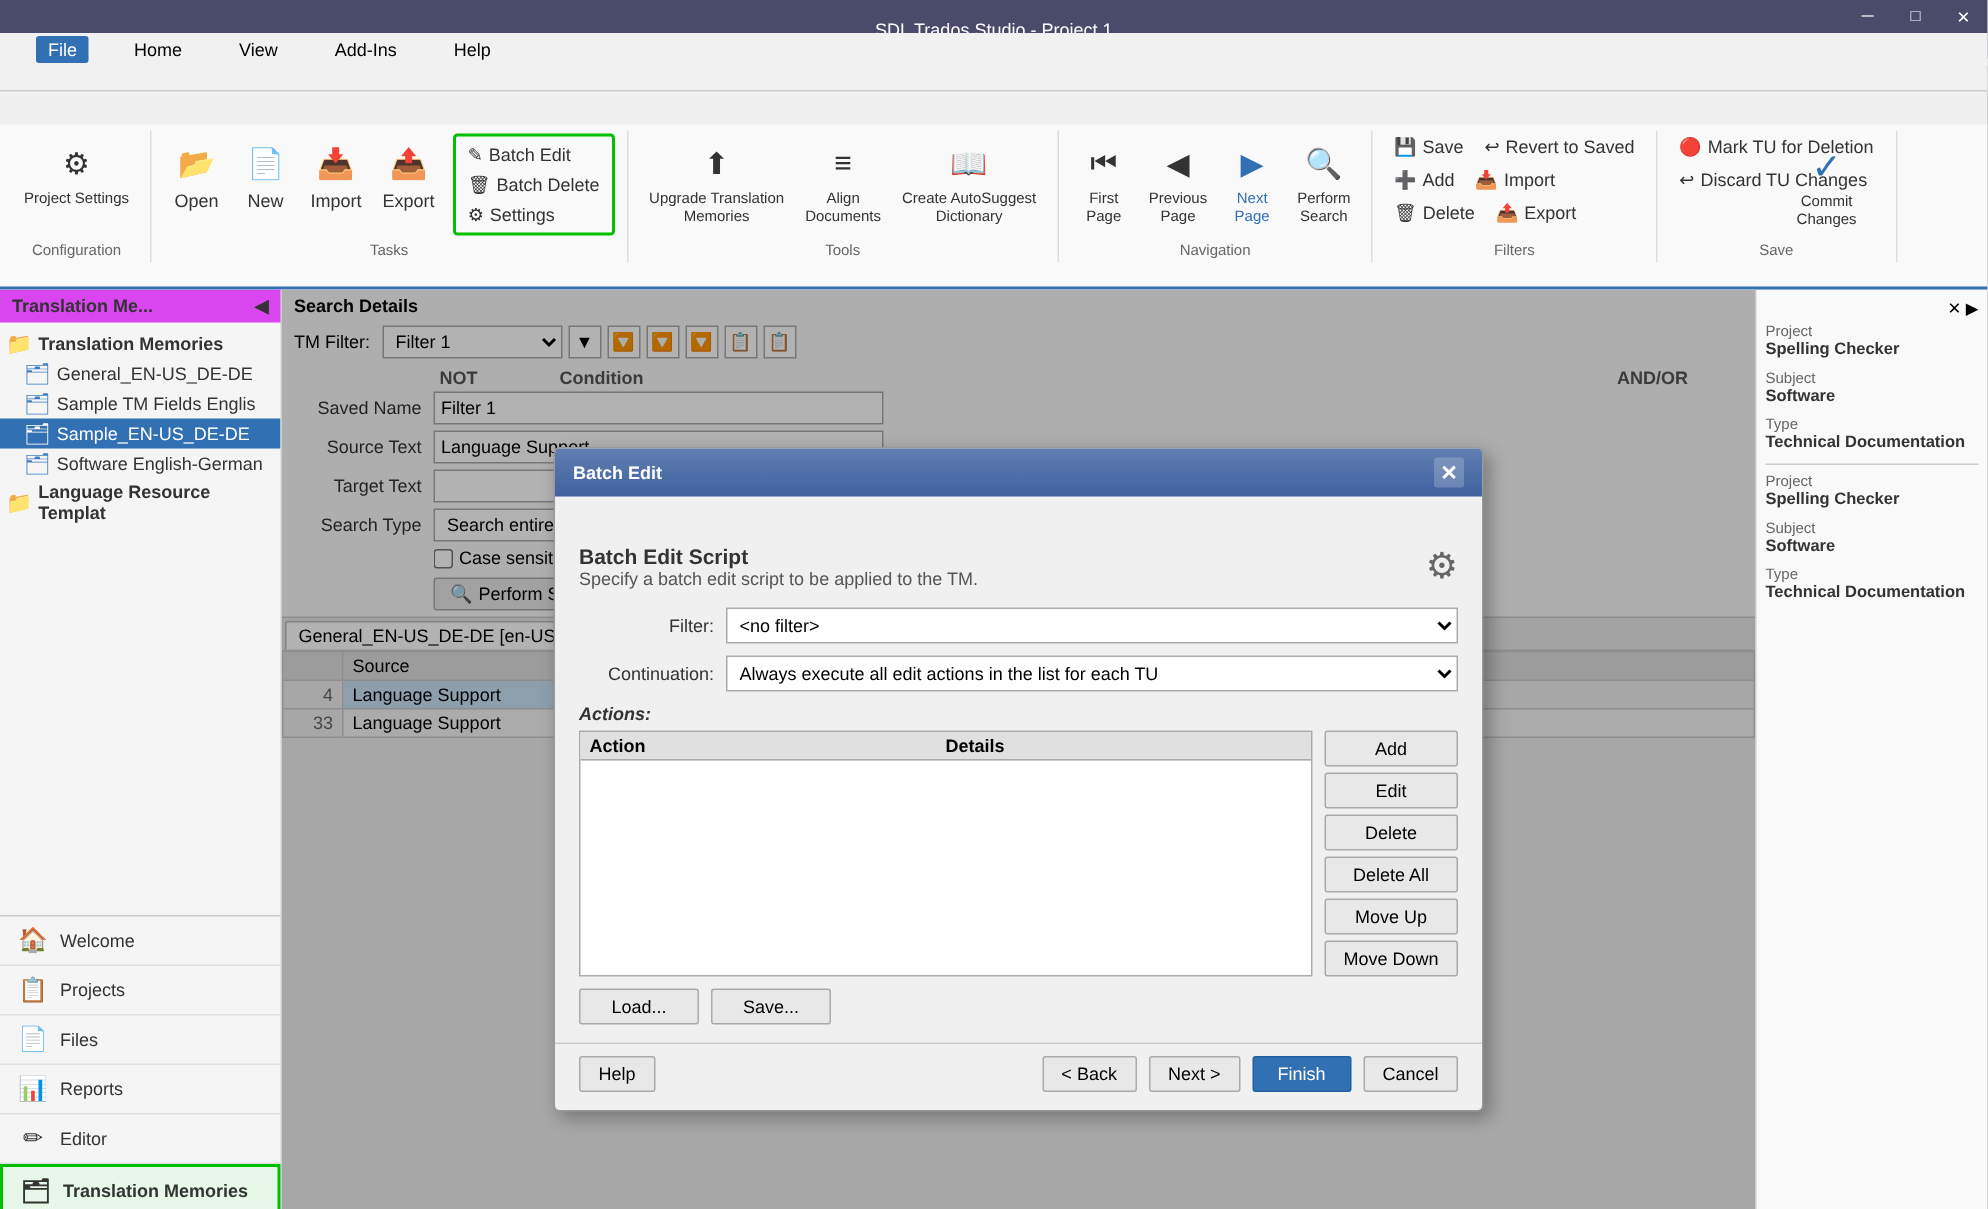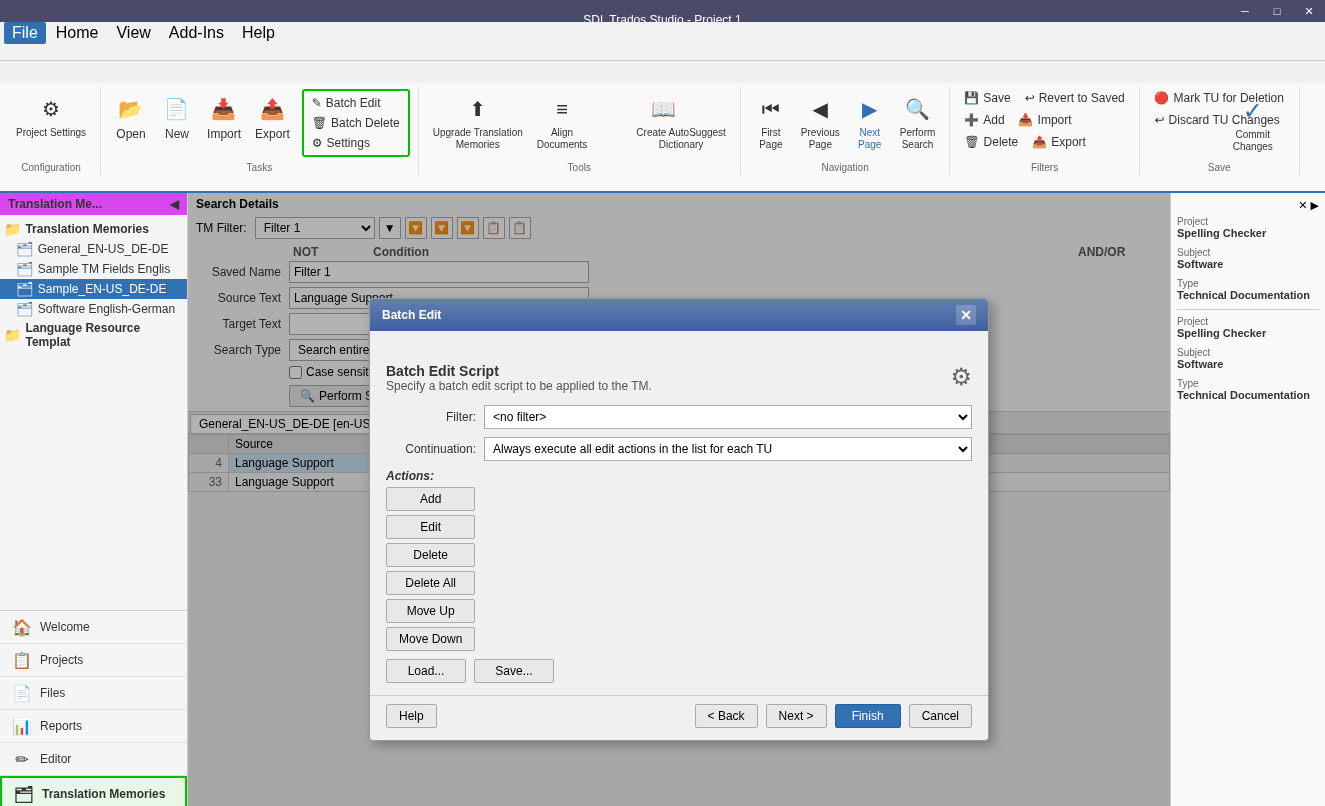--- a/index.html
+++ b/index.html
@@ -11,21 +11,22 @@
       border-bottom: 1px solid #ccc;
       height: 22px;
       display: flex;
       align-items: center;
       padding: 0 4px;
     }
     .menu-bar-item {
       padding: 2px 8px;
       cursor: pointer;
       border-radius: 2px;
-      font-size: 16px;
+      font-size: 12px;
+      margin-left: 20px;
     }
     .menu-bar-item.active { background: #3070b3; color: white; }
 
     
     .ribbon {
       background: #f9f9f9;
       border-bottom: 2px solid #3070b3;
       display: flex;
       flex-direction: column;
       height: 110px;
@@ -572,21 +573,21 @@
         <div class="ribbon-btn">
           <div class="icon">⬆</div>
           <span style="font-size:10px; line-height:1.2;">Upgrade Translation<br>Memories</span>
         </div>
         <div class="ribbon-btn">
           <div class="icon">≡</div>
           <span style="font-size:10px; line-height:1.2;">Align<br>Documents</span>
         </div>
         <div class="ribbon-btn">
           <div class="icon">📖</div>
-          <span style="font-size:10px; line-height:1.2;margin-left:35px;">Create AutoSuggest<br>Dictionary</span>
+          <span style="font-size:10px; line-height:1.2;">Create AutoSuggest<br>Dictionary</span>
         </div>
       </div>
       <div class="ribbon-group-label">Tools</div>
     </div>
 
     <div class="ribbon-group" style="min-width:160px;">
       <div class="ribbon-buttons">
         <div class="ribbon-btn">
           <div class="icon">⏮</div>
           <span style="font-size:10px; line-height:1.2;">First<br>Page</span>
@@ -863,20 +864,27 @@
           <div class="modal-form-row">
             <span class="modal-form-label">Continuation:</span>
             <select class="modal-select">
               <option>Always execute all edit actions in the list for each TU</option>
             </select>
           </div>
 
           <div class="modal-actions-label">Actions:</div>
 
           <div class="modal-actions-area">
+            <div class="modal-table-area">
+              <div class="modal-table-header">
+                <span>Action</span>
+                <span>Details</span>
+              </div>
+              <div style="flex:1;"></div>
+            </div>
 
             <div class="modal-action-btns">
               <button class="modal-btn">Add</button>
               <button class="modal-btn">Edit</button>
               <button class="modal-btn">Delete</button>
               <button class="modal-btn">Delete All</button>
               <button class="modal-btn">Move Up</button>
               <button class="modal-btn">Move Down</button>
             </div>
           </div>

